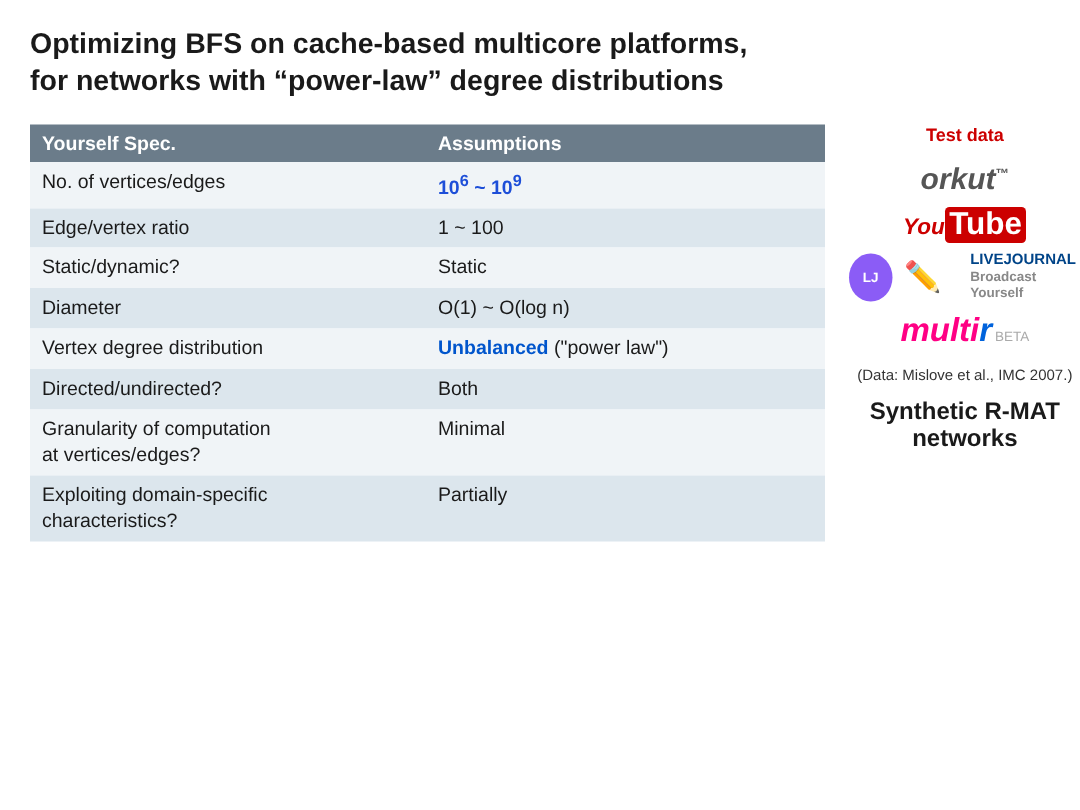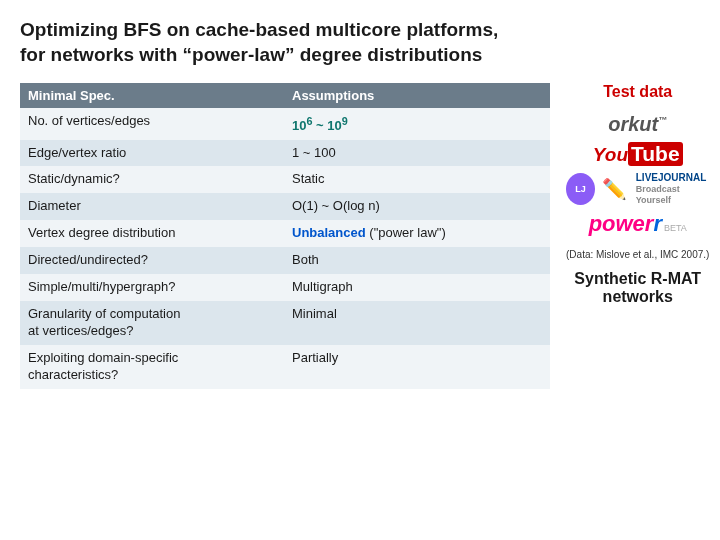--- a/index.html
+++ b/index.html
@@ -52,37 +52,37 @@
     tbody tr:nth-child(even) {
       background: #dce6ed;
     }
     tbody td {
       padding: 5px 8px;
       vertical-align: top;
       color: #1a1a1a;
       line-height: 1.3;
     }
     .bold-orange {
-      color: #0f766e;
+      color: #1d4ed8;
       font-weight: bold;
     }
     .bold-blue {
       color: #0055cc;
       font-weight: bold;
     }
     .right-panel {
       flex: 1;
       display: flex;
       flex-direction: column;
       align-items: center;
       gap: 8px;
       padding-top: 0px;
     }
     .test-data-label {
-      font-size: 16px;
+      font-size: 12px;
       font-weight: bold;
       color: #cc0000;
       margin-bottom: 4px;
     }
     .logo-area {
       display: flex;
       flex-direction: column;
       align-items: center;
       gap: 6px;
       width: 100%;
@@ -148,21 +148,21 @@
   <div class="title">
     <span>Optimizing BFS on cache-based multicore platforms,</span><br>
     <span>for  networks with “power-law” degree distributions</span>
   </div>
 
   <div class="main-content">
     <div class="table-area">
       <table>
         <thead>
           <tr>
-            <th>Minimal Spec.</th>
+            <th>Yourself Spec.</th>
             <th>Assumptions</th>
           </tr>
         </thead>
         <tbody>
           <tr>
             <td>No. of vertices/edges</td>
             <td>
               <span class="bold-orange">10<sup>6</sup> ~ 10<sup>9</sup></span>
             </td>
           </tr>
@@ -183,24 +183,20 @@
             <td>
               <span class="bold-blue">Unbalanced</span>
               <span> ("power law")</span>
             </td>
           </tr>
           <tr>
             <td>Directed/undirected?</td>
             <td>Both</td>
           </tr>
           <tr>
-            <td>Simple/multi/hypergraph?</td>
-            <td>Multigraph</td>
-          </tr>
-          <tr>
             <td>Granularity of computation<br>at vertices/edges?</td>
             <td>Minimal</td>
           </tr>
           <tr>
             <td>Exploiting domain-specific<br>characteristics?</td>
             <td>Partially</td>
           </tr>
         </tbody>
       </table>
     </div>
@@ -208,32 +204,32 @@
     <div class="right-panel">
       <div class="test-data-label">Test data</div>
 
       <div class="logo-area">
 
         <div style="font-size:20px; font-style:italic; color:#555; font-weight:bold;">
           orkut<sup style="font-size:9px; font-style:normal;">™</sup>
         </div>
 
         <div style="display:flex; align-items:baseline; gap:0;">
-          <span style="font-size:19px; font-weight:bold; color:#cc0000; font-style:italic;">You</span>
+          <span style="font-size:15px; font-weight:bold; color:#cc0000; font-style:italic;">You</span>
             <span style="font-size:21px; background:#cc0000; color:white; font-weight:bold; padding:0 3px; border-radius:3px;">Tube</span>
         </div>
 
         <div class="icons-row">
           <div class="lj-icon">LJ</div>
           <span style="font-size:20px;">✏️</span>
-          <div style="font-size:10px; font-weight:bold; color:#004488;">LIVEJOURNAL<br><span style="font-size:9px; color:#888;">Broadcast Yourself</span></div>
+          <div style="font-size:10px; font-weight:bold; color:#004488;margin-left:11px;">LIVEJOURNAL<br><span style="font-size:9px; color:#888;">Broadcast Yourself</span></div>
         </div>
 
         <div class="flickr-row">
-          <span class="logo-flickr-pink">power</span>
+          <span class="logo-flickr-pink">multi</span>
             <span class="logo-flickr-blue">r</span>
           <span class="flickr-beta">BETA</span>
         </div>
       </div>
 
       <div class="imc-note">
         <span>(Data: Mislove et al.,
 IMC 2007.)</span>
       </div>
 

